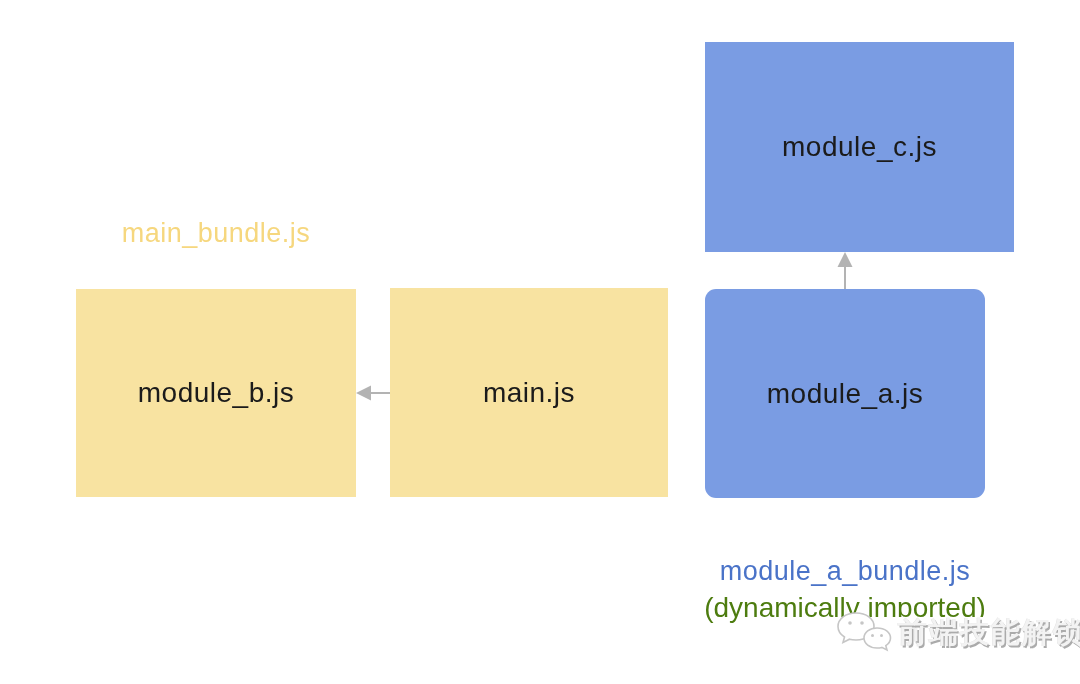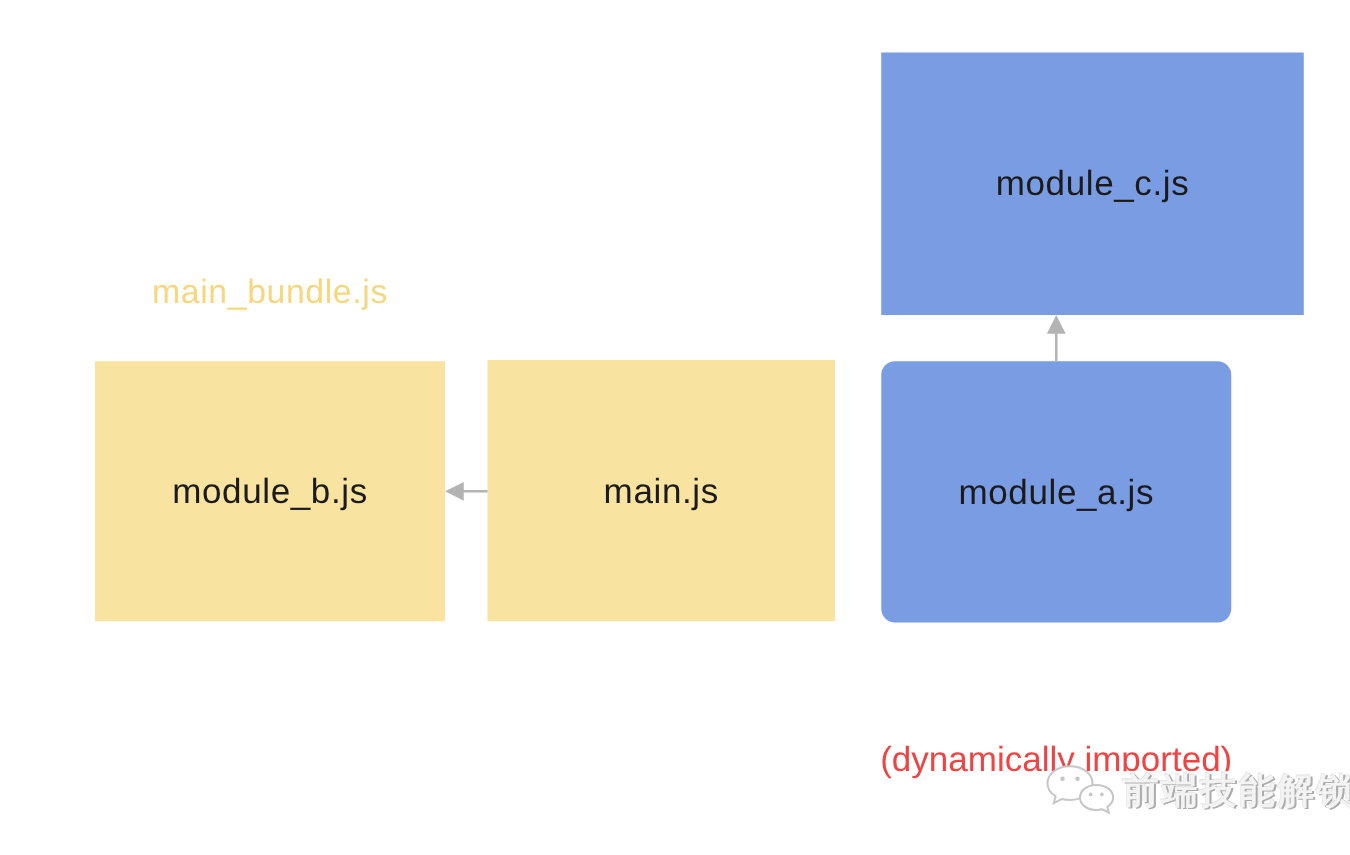--- a/index.html
+++ b/index.html
@@ -22,21 +22,21 @@
     justify-content: center;
     font-size: 28px;
     color: var(--box-text, #1b1b1b);
     letter-spacing: 0.5px;
   }
   .yellow-box { background: var(--yellow-box, #f8e3a1); }
   .blue-box   { background: var(--blue-box, #7a9ce3); }
 
   .node-module-b { left: 76px;  top: 289px; width: 280px; height: 208px; }
   .node-main     { left: 390px; top: 288px; width: 278px; height: 209px; }
-  .node-module-c { left: 705px; top: 42px;  width: 338px; height: 210px; }
+  .node-module-c { left: 705px; top: 42px;  width: 309px; height: 210px; }
   .node-module-a { left: 705px; top: 289px; width: 280px; height: 209px; border-radius: 11px; }
 
   .bundle-label {
     position: absolute;
     font-weight: normal;
     font-size: 27px;
     letter-spacing: 0.5px;
     text-align: center;
     white-space: nowrap;
   }
@@ -46,21 +46,21 @@
   }
   .module-a-bundle-label {
     left: 705px; top: 556px; width: 280px;
     color: var(--blue-label, #4a73c8);
   }
   .bundle-note {
     position: absolute;
     left: 655px; top: 592px; width: 380px;
     text-align: center;
     font-size: 28px;
-    color: #ef4444;
+    color: #4d7c0f;
     white-space: nowrap;
   }
 
   .arrows {
     position: absolute;
     left: 0; top: 0;
     width: 1080px; height: 684px;
     pointer-events: none;
   }
   .arrows line    { stroke: var(--arrow, #b3b3b3); stroke-width: 2; }
@@ -116,20 +116,21 @@
     <g>
       <line x1="390" y1="393" x2="369" y2="393"></line>
       <polygon points="356,393 371,385.5 371,400.5"></polygon>
     </g>
     <g>
       <line x1="845" y1="289" x2="845" y2="264"></line>
       <polygon points="845,252 837.5,267 852.5,267"></polygon>
     </g>
   </svg>
 
+  <div class="bundle-label module-a-bundle-label">module_a_bundle.js</div>
 
   <div class="bundle-note">(dynamically imported)</div>
 
   <div class="watermark-strip"></div>
   <div class="watermark">
     <span class="wechat-icon">
       <svg width="58" height="46" viewBox="0 0 58 46">
         <g stroke="#c6c6c6" stroke-width="1.6" fill="#ffffff">
           <path d="M22 3 C11.5 3 4 9 4 16.5 C4 21 6.6 24.6 10.5 27 L9 32.5 L15.5 29.2 C17.5 29.8 19.7 30 22 30 C32.5 30 40 24 40 16.5 C40 9 32.5 3 22 3 Z"></path>
           <path d="M43 18 C35.5 18 30 22.4 30 28 C30 33.6 35.5 38 43 38 C44.7 38 46.3 37.8 47.8 37.4 L53 40 L51.8 35.6 C54.7 33.8 56.5 31.1 56.5 28 C56.5 22.4 51 18 43 18 Z"></path>

